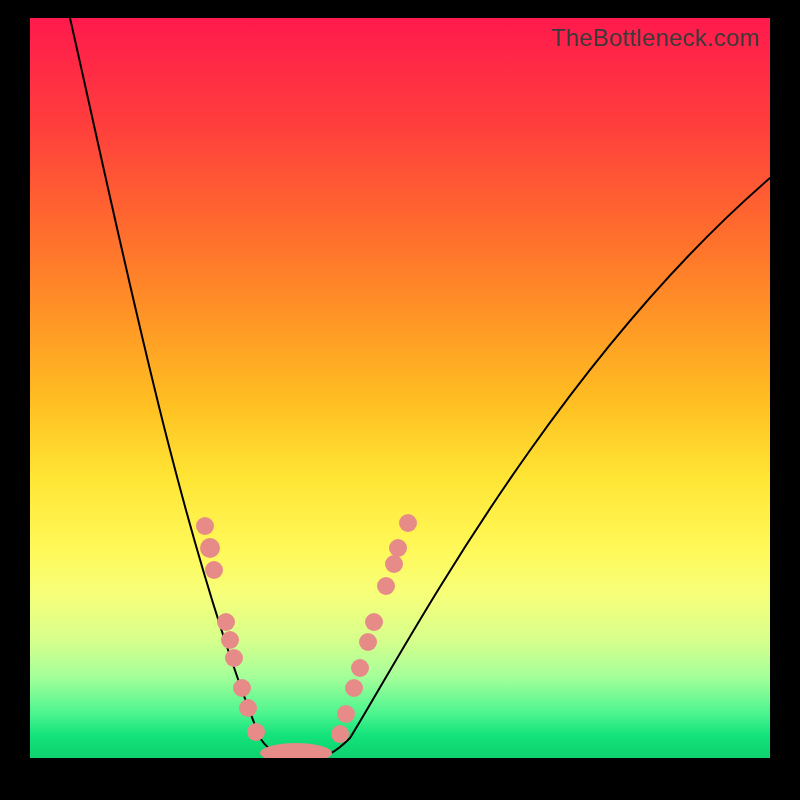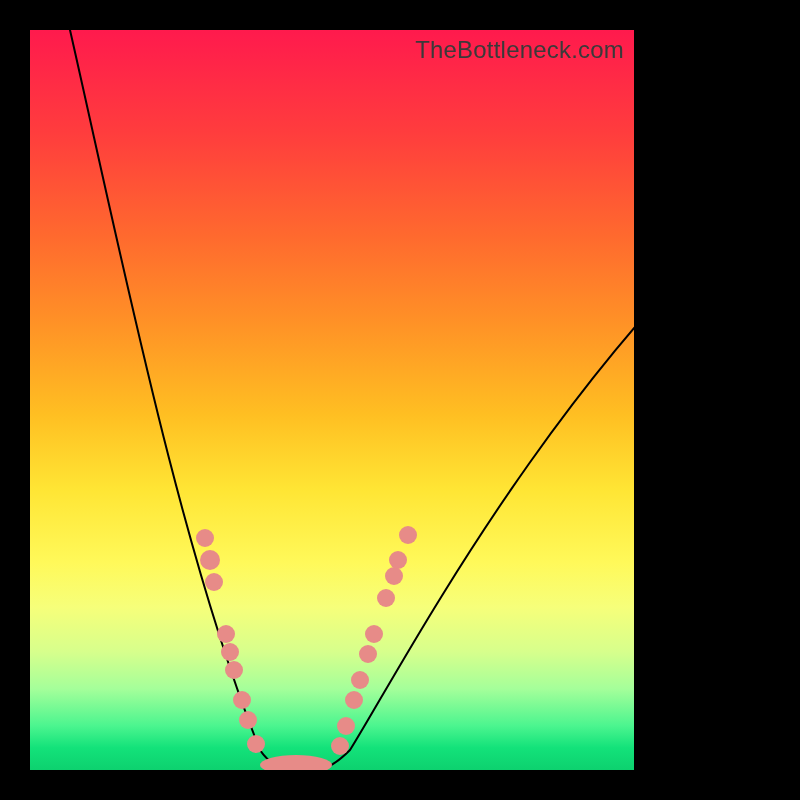--- a/index.html
+++ b/index.html
@@ -13,22 +13,22 @@
   }
   .frame {
     position: relative;
     width: 800px;
     height: 800px;
     background: #000;
   }
   .plot {
     position: absolute;
     left: 30px;
-    top: 30px;
-    width: 604px;
+    top: 18px;
+    width: 740px;
     height: 740px;
     background: linear-gradient(to bottom,
       #ff1a4d 0%,
       #ff3d3d 14%,
       #ff6a2e 28%,
       #ff9326 40%,
       #ffbf22 52%,
       #ffe534 62%,
       #fff95a 72%,
       #f6ff7a 78%,

